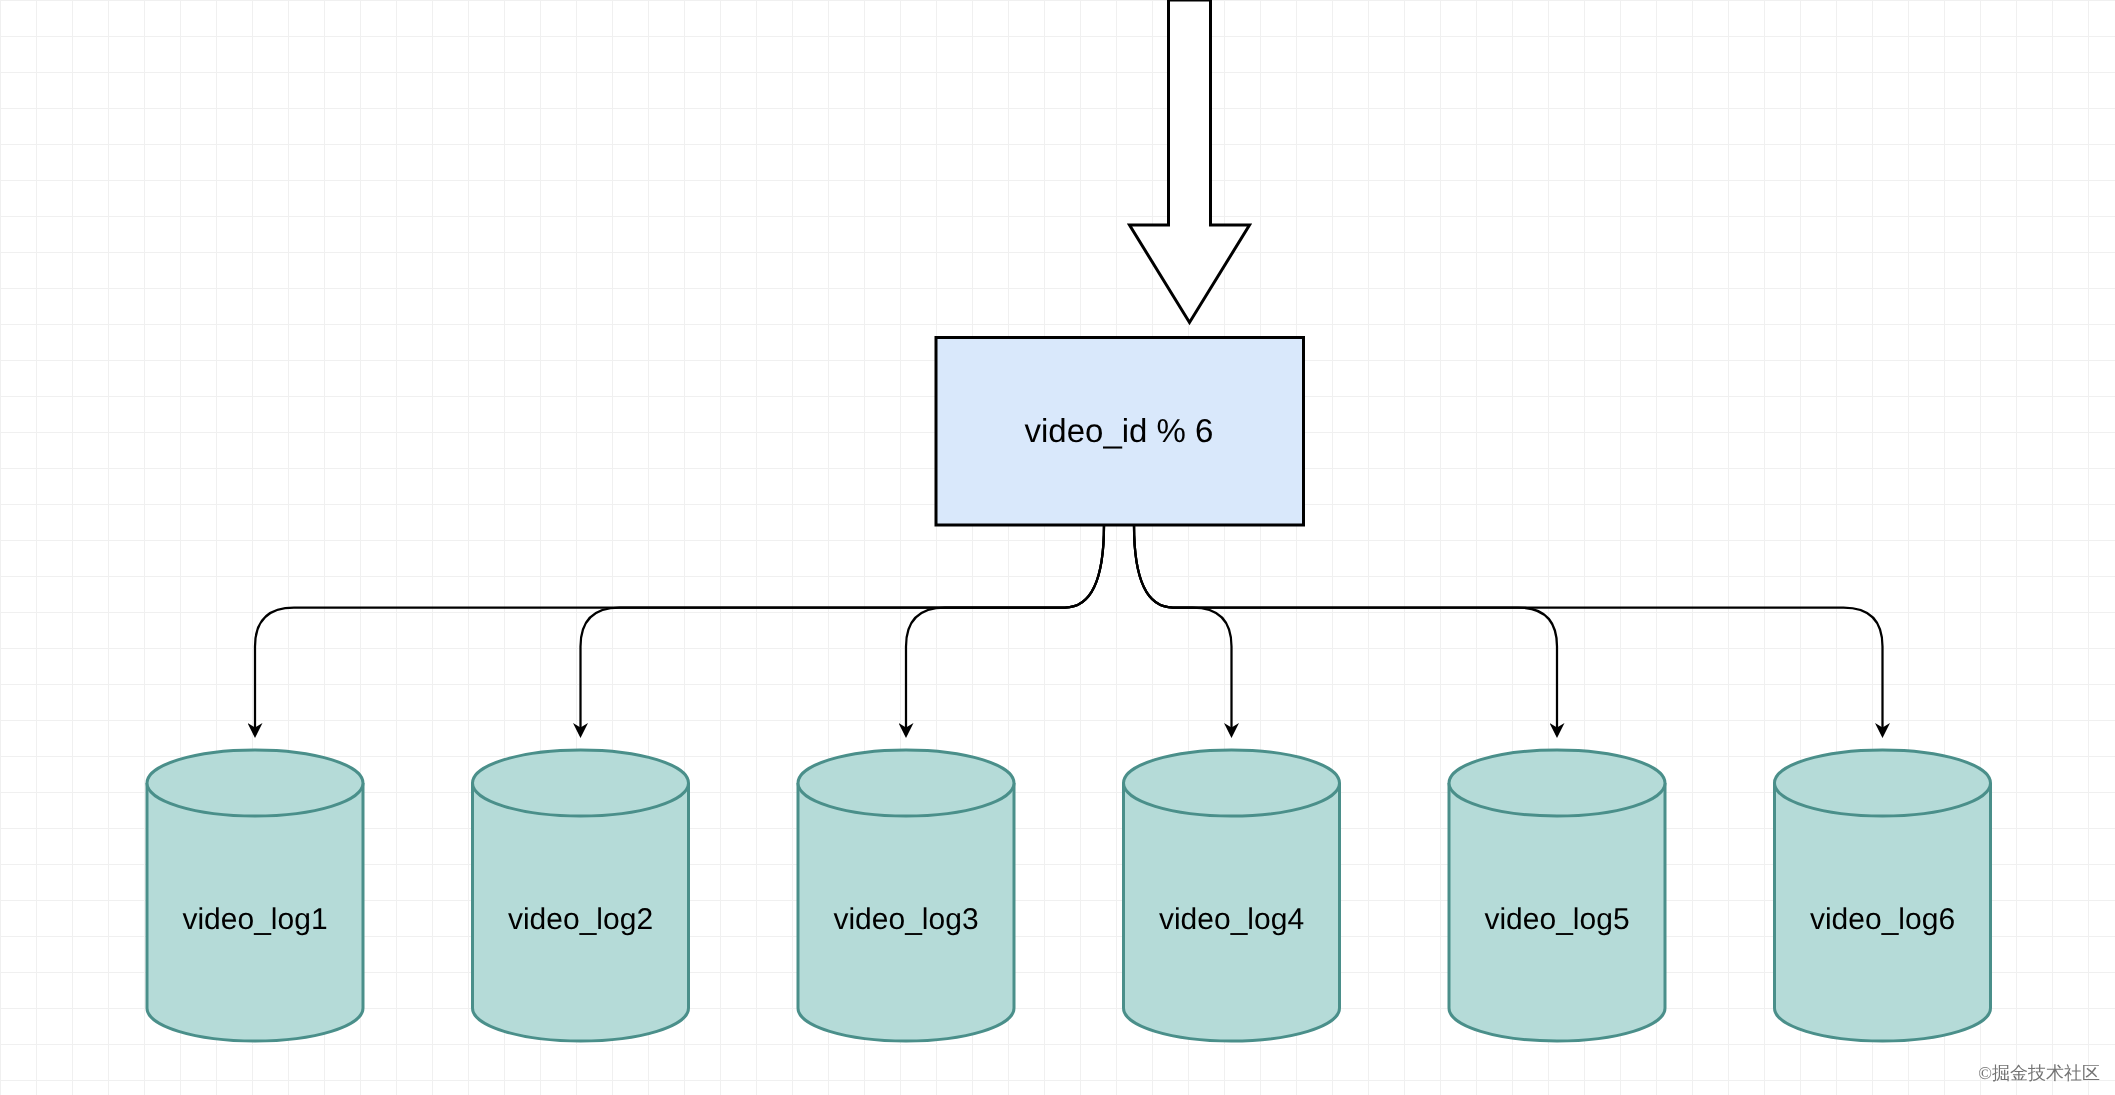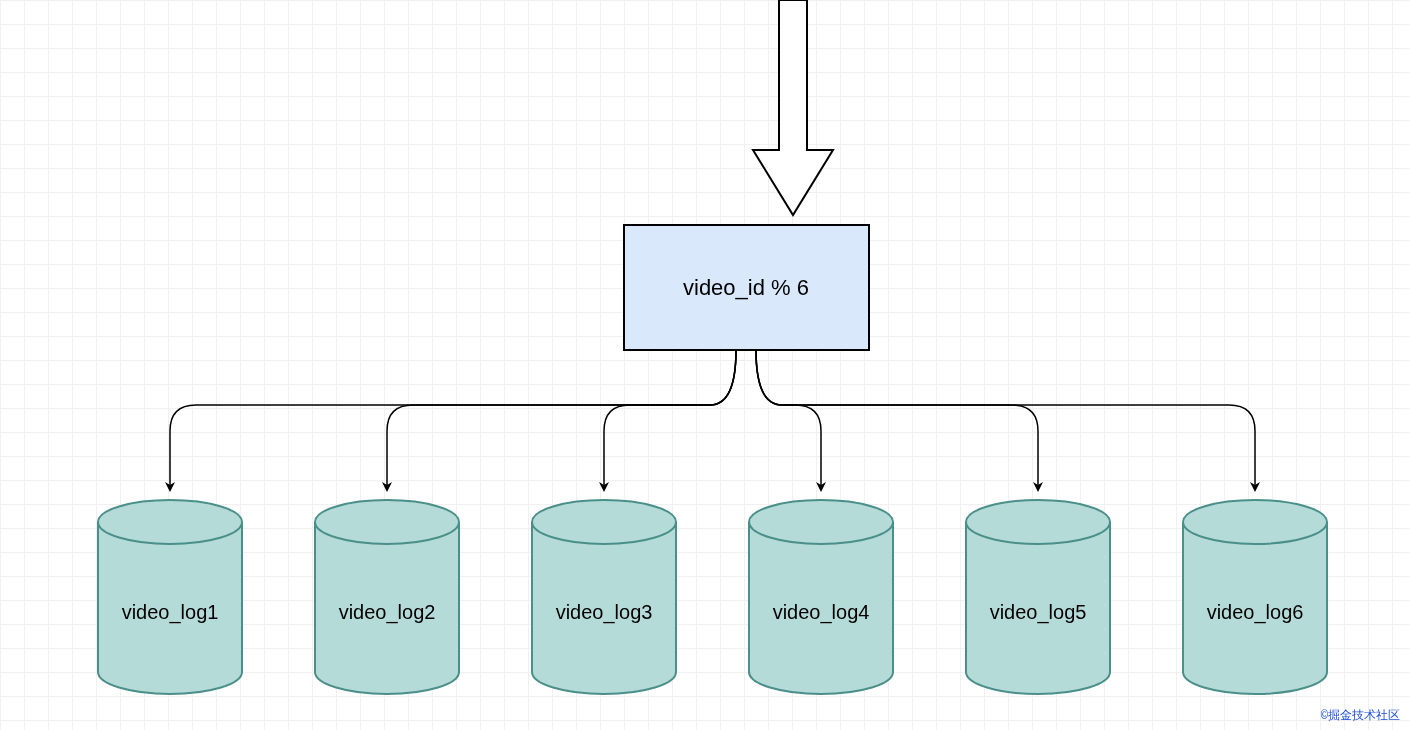--- a/index.html
+++ b/index.html
@@ -36,22 +36,22 @@
     font-size: 20px;
     fill: #000;
     text-anchor: middle;
     dominant-baseline: middle;
   }
   .watermark {
     position: absolute;
     right: 10px;
     bottom: 6px;
     font-size: 12px;
-    color: #1d4ed8;
-    font-family: Liberation Mono, monospace;
+    color: #737373;
+    font-family: Liberation Serif, serif;
     margin-top: 22px;
   }
 </style>
 </head>
 <body>
 
 <div class="grid"></div>
 
 <svg class="canvas">
   <defs>

